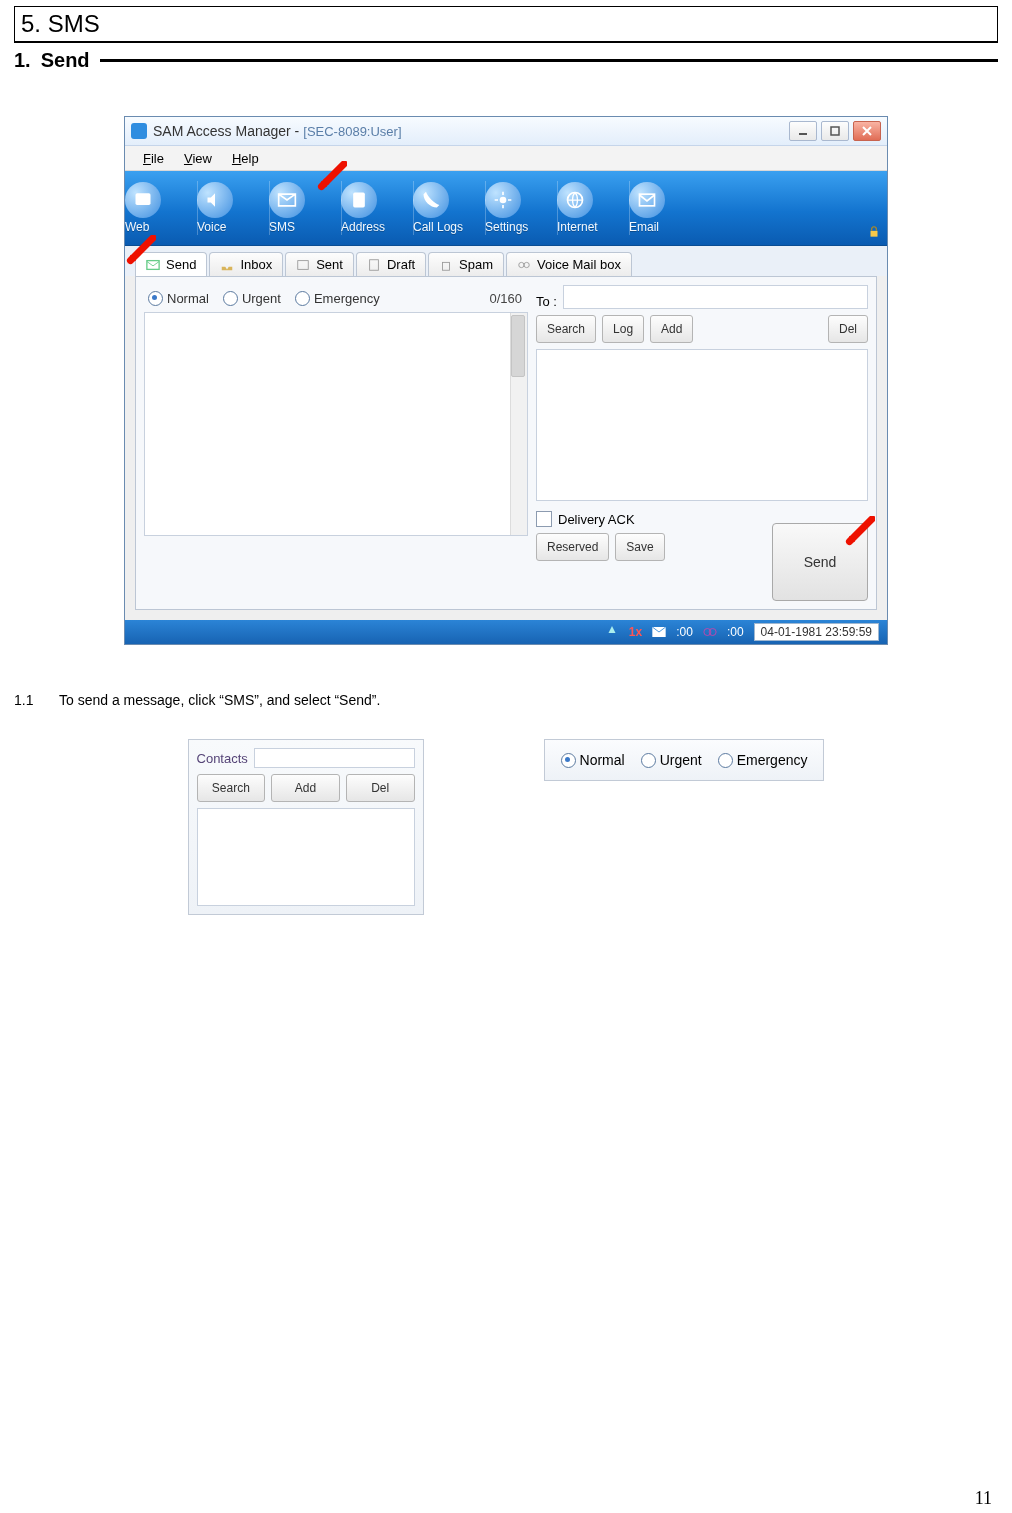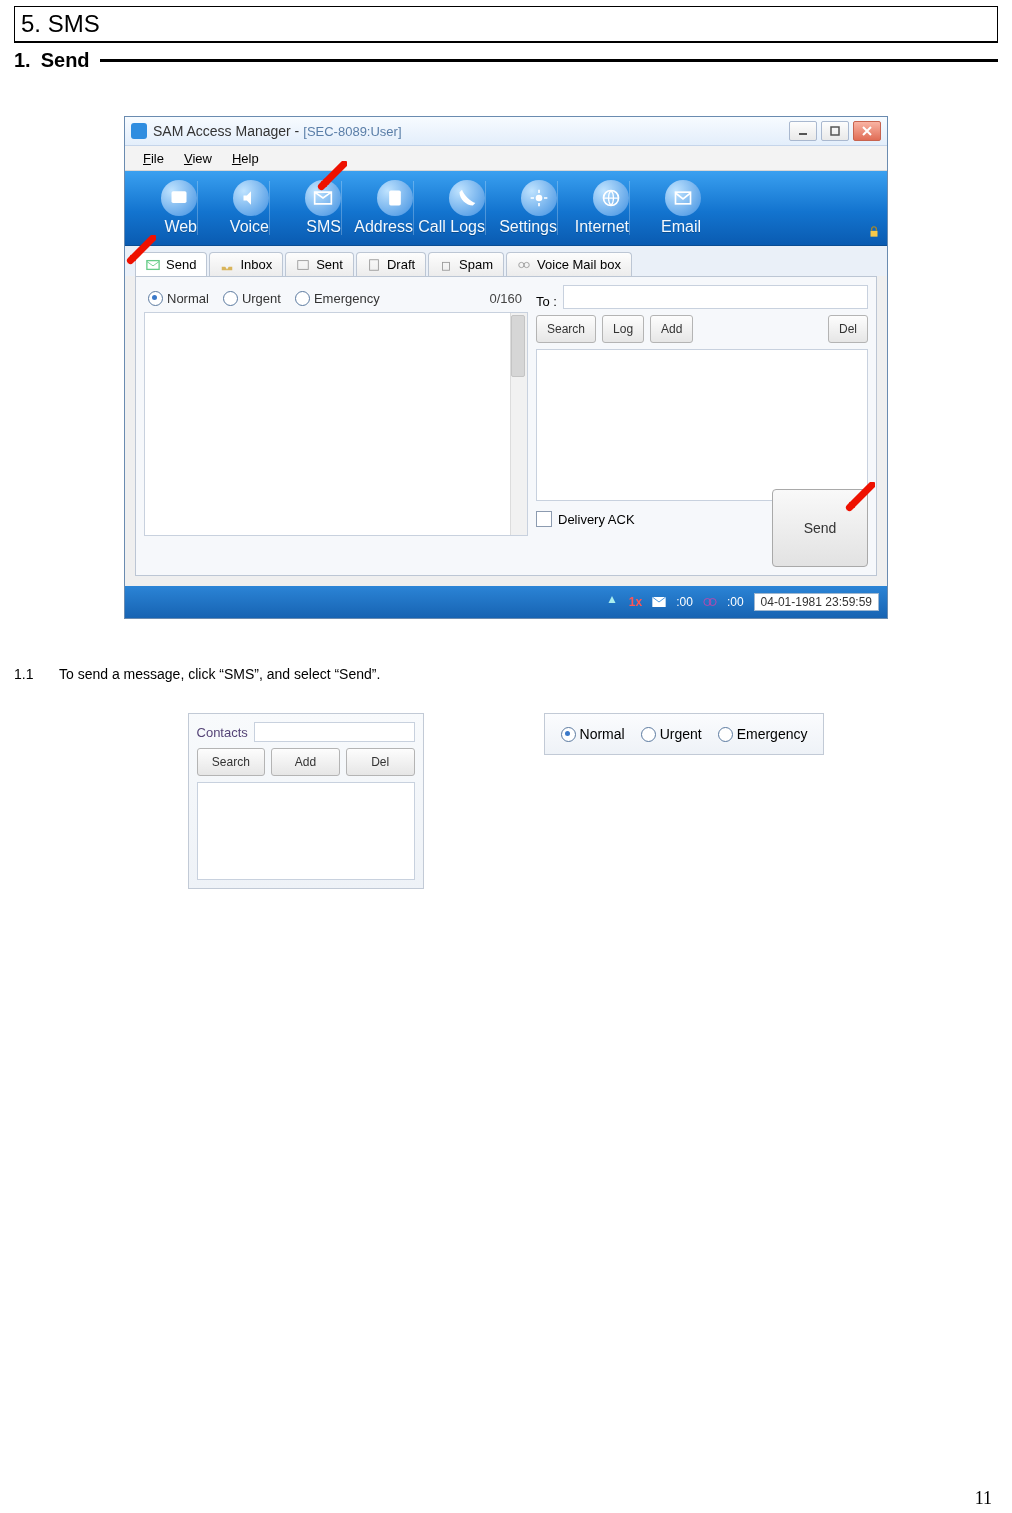--- a/index.html
+++ b/index.html
@@ -14,21 +14,21 @@
 .tb-ico{width:16px;height:16px;background:#2f8de0;border-radius:3px;margin-right:6px;display:inline-block}
 .tb-title{font-size:14px;color:#333}
 .tb-sub{color:#5a7ea8;font-size:13px;margin-left:4px}
 .winbtns{margin-left:auto;display:flex;gap:4px}
 .winbtn{width:26px;height:18px;border:1px solid #a9b8cf;border-radius:2px;background:linear-gradient(#fdfdfd,#e9e9e9);display:flex;align-items:center;justify-content:center}
 .winbtn.close{background:linear-gradient(#f9b3a3,#e06d56);border-color:#c7634f;color:#fff;font-weight:bold}
 .menubar{height:24px;background:#f3f3f3;border-bottom:1px solid #d8d8d8;display:flex;align-items:center;font-size:13px;gap:0;padding:0 8px}
 .menuitem{padding:2px 10px}
 .menuitem u{text-decoration:underline}
 .toolbar{height:74px;background:linear-gradient(#3aa0f0 0%,#1374cf 55%,#0a5bb1 100%);display:flex;align-items:stretch;border-bottom:1px solid #0a4d93;position:relative}
-.tbtn{width:72px;display:flex;flex-direction:column;align-items:flex-end;justify-content:center;gap:2px;color:#f2f9ff;font-size:16px;text-shadow:0 1px 0 rgba(0,0,0,.25);position:relative}
+.tbtn{width:72px;display:flex;flex-direction:column;align-items:flex-start;justify-content:center;gap:2px;color:#f2f9ff;font-size:12px;text-shadow:0 1px 0 rgba(0,0,0,.25);position:relative}
 .tbtn+.tbtn::before{content:"";position:absolute;left:0;top:10px;bottom:10px;width:1px;background:rgba(255,255,255,.25)}
 .glyph{width:36px;height:36px;border-radius:18px;background:radial-gradient(circle at 30% 30%,#bfe3ff,#3f8fe0);display:flex;align-items:center;justify-content:center}
 .glyph svg{width:20px;height:20px;fill:#fff}
 .lockic{position:absolute;right:6px;bottom:6px;width:14px;height:14px}
 .tabrow{display:flex;align-items:center;gap:0;padding:6px 10px 0 10px;background:#eaf0f8}
 .tab{display:flex;align-items:center;gap:6px;font-size:13px;padding:4px 10px;border:1px solid #bcc6d4;border-bottom:none;background:linear-gradient(#fdfdfd,#ececec);margin-right:2px;border-top-left-radius:4px;border-top-right-radius:4px;position:relative}
 .tab.active{background:#fff}
 .tab .ti{width:14px;height:14px}
 .workarea{border:1px solid #bcc6d4;margin:0 10px 10px 10px;background:#f6f8fb;padding:8px;position:relative}
 .cols{display:flex;gap:10px}
@@ -46,21 +46,21 @@
 .ibtn{height:26px;padding:0 10px;font-size:12px;border:1px solid #b4b4b4;border-radius:3px;background:linear-gradient(#fdfdfd,#e6e6e6);color:#333;display:flex;align-items:center}
 .torow{display:flex;align-items:flex-end;gap:6px;font-size:13px}
 .toinp{flex:1;height:22px;border:1px solid #c8d1de;background:#fff}
 .btnrow2{display:flex;gap:6px;margin-top:6px}
 .spacer{flex:1}
 .listbox{height:150px;border:1px solid #c8d1de;background:#fff;margin-top:6px}
 .ack{display:flex;align-items:center;gap:6px;font-size:13px;margin-top:10px}
 .chk{width:14px;height:14px;border:1px solid #8c9bb0;background:#fff}
 .sendbox{display:flex;justify-content:flex-end;margin-top:-38px}
 .sendbtn{height:76px;width:94px;border:1px solid #a9a9a9;border-radius:4px;background:linear-gradient(#f9f9f9,#e2e2e2);display:flex;align-items:center;justify-content:center;font-size:14px;color:#333;position:relative}
-.statusbar{height:32px;background:linear-gradient(#2b84d6,#1763b2);display:flex;align-items:center;color:#fff;font-size:12px;padding:0 8px;gap:10px}
+.statusbar{height:24px;background:linear-gradient(#2b84d6,#1763b2);display:flex;align-items:center;color:#fff;font-size:12px;padding:0 8px;gap:10px}
 .statusbar .clock{margin-left:auto;background:#fff;color:#333;padding:1px 6px;border:1px solid #9fb7d0;font-size:12px}
 .para{font-size:14px;line-height:1.6;margin:44px 0 0 0;display:flex;gap:9px}
 .para .num{width:36px;flex:none}
 .para .body{flex:1;padding-right:4px}
 .sub-imgs{display:flex;justify-content:center;gap:120px;margin-top:28px;align-items:flex-start}
 .panel{border:1px solid #c2cad6;background:linear-gradient(#f8fafc,#eef2f7);padding:8px;width:218px}
 .panel .lbl{font-size:13px;color:#547;display:flex;align-items:center;gap:6px}
 .panel .inp{flex:1;height:18px;border:1px solid #c8d1de;background:#fff}
 .panel .row{display:flex;gap:6px;margin-top:6px}
 .panel .list{height:96px;border:1px solid #c8d1de;background:#fff;margin-top:6px}
@@ -270,20 +270,24 @@
             <div class="ibtn">Log</div>
             <div class="ibtn">Add</div>
             <div class="spacer"></div>
             <div class="ibtn">Del</div>
           </div>
           <div class="listbox"></div>
           <div class="ack">
             <span class="chk"></span>
             <span>Delivery ACK</span>
           </div>
+          <div class="btnrow" style="margin-top:6px">
+            <div class="ibtn">Reserved</div>
+            <div class="ibtn">Save</div>
+          </div>
           <div class="sendbox">
             <div class="sendbtn">
               <span>Send</span>
               <div class="redarrow" style="top:-8px;right:-8px"><svg viewBox="0 0 24 24">
                       <path d="M22 2 L6 18" stroke="#e10" stroke-width="5" stroke-linecap="round"></path>
                       <polygon points="4,20 10,18 6,14" fill="#e10"></polygon>
                     </svg></div>
             </div>
           </div>
         </div>

